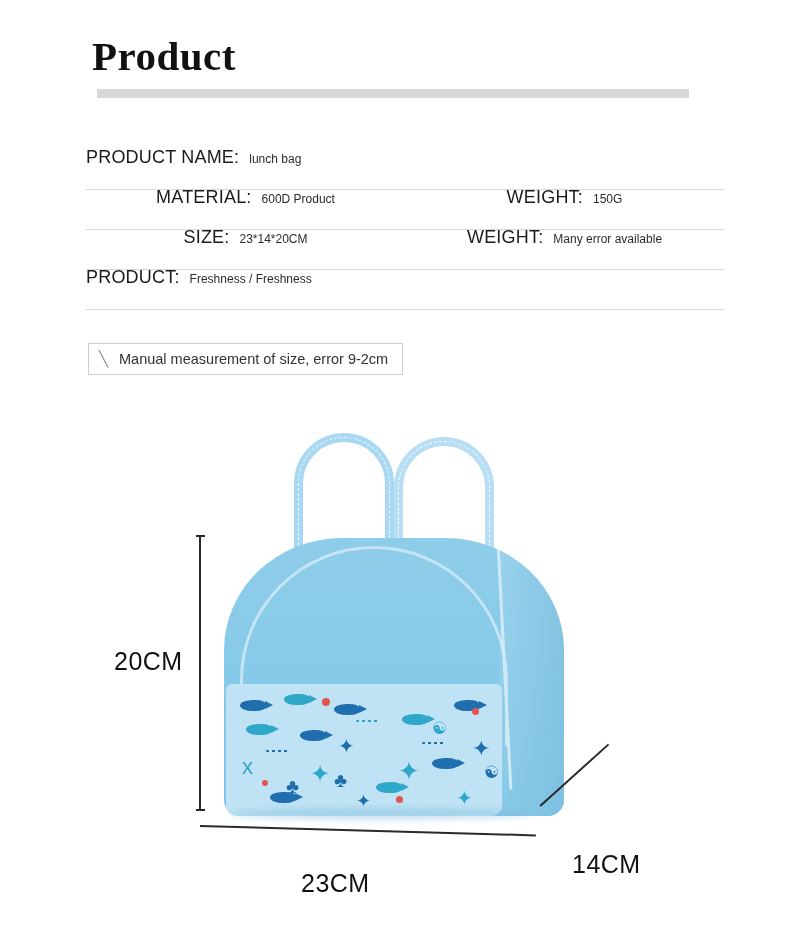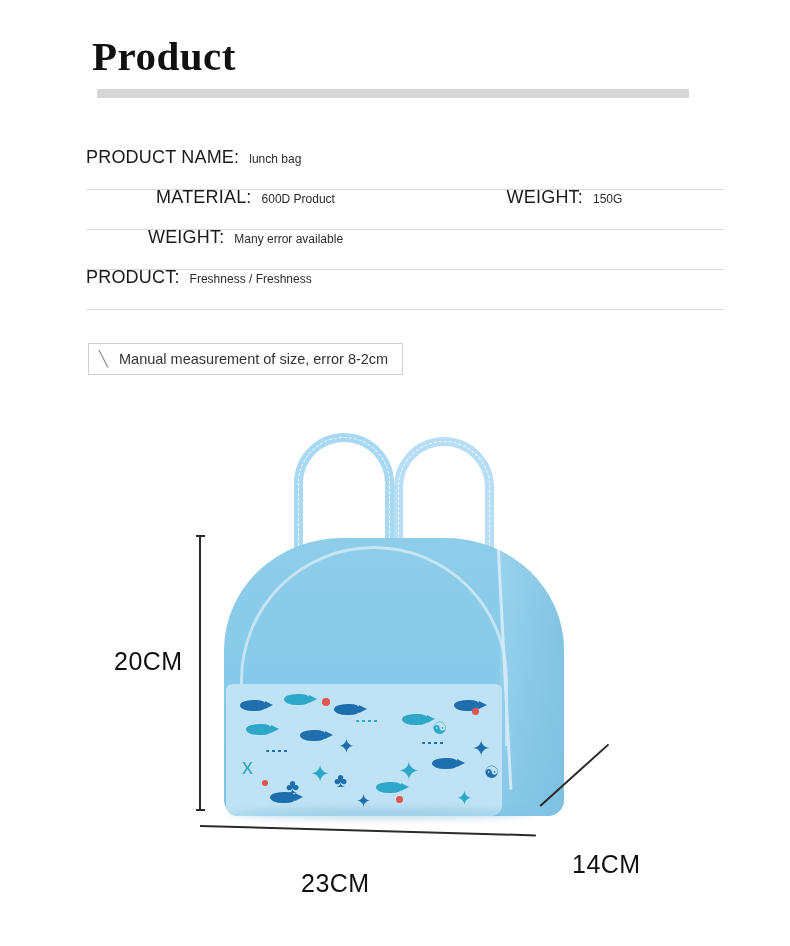--- a/index.html
+++ b/index.html
@@ -298,37 +298,41 @@
       <span class="spec-val">600D Product</span>
     </div>
     <div class="spec-cell half">
       <span class="spec-key">WEIGHT:</span>
       <span class="spec-val">150G</span>
     </div>
   </div>
 
   <div class="spec-row">
     <div class="spec-cell half">
+      <span class="spec-key">SIZE:</span>
+      <span class="spec-val">23*14*20CM</span>
+    </div>
+    <div class="spec-cell half">
       <span class="spec-key">WEIGHT:</span>
       <span class="spec-val">Many error available</span>
     </div>
   </div>
 
   <div class="spec-row">
     <div class="spec-cell full">
       <span class="spec-key">PRODUCT:</span>
       <span class="spec-val">Freshness / Freshness</span>
     </div>
   </div>
 
 </div>
 
 <div class="note-box">
   <span class="note-icon">╱</span>
-  <span class="note-text">Manual measurement of size, error 8-2cm</span>
+  <span class="note-text">Manual measurement of size, error 9-2cm</span>
 </div>
 
 <div class="product-area">
 
   <div class="bag">
 
     <div class="handle handle-left"></div>
     <div class="handle-stitch hs-left"></div>
     <div class="handle handle-right"></div>
     <div class="handle-stitch hs-right"></div>

